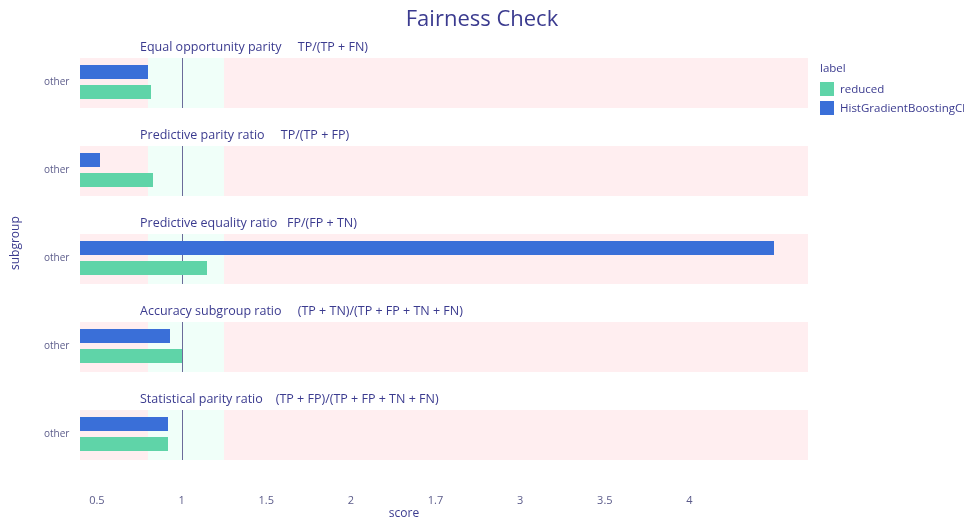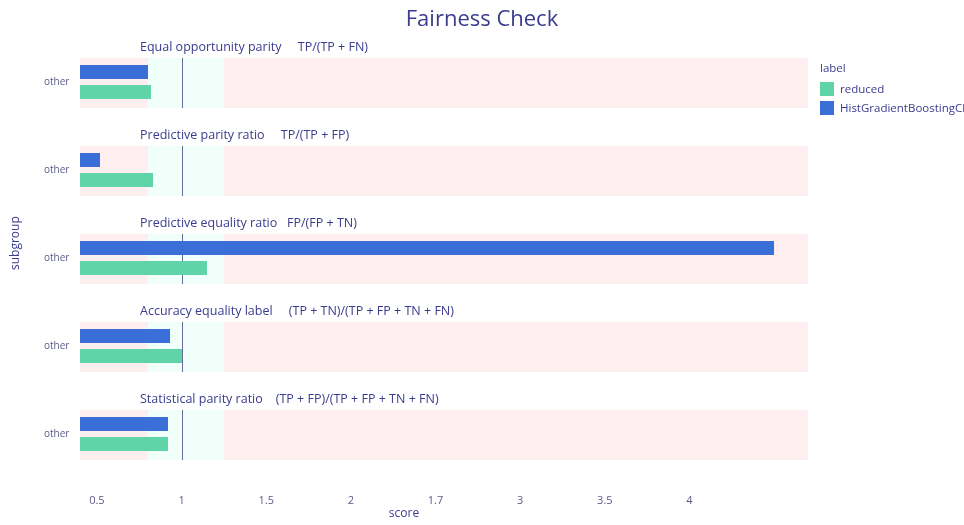--- a/index.html
+++ b/index.html
@@ -162,21 +162,21 @@
       <div class="panel-title">Predictive equality ratio   FP/(FP + TN)</div>
       <div class="panel-body">
         <div class="fair-band" style="left: 67.7209px; width: 76.186px;"></div>
         <div class="ref-line" style="left: 101.581px;"></div>
         <div class="bar blue" style="left: 0px; width: 694.14px;"></div>
         <div class="bar teal" style="left: 0px; width: 126.977px;"></div>
       </div>
       <div class="ycat">other</div>
     </div>
     <div class="panel" style="top: 264px;">
-      <div class="panel-title">Accuracy equality label     (TP + TN)/(TP + FP + TN + FN)</div>
+      <div class="panel-title">Accuracy subgroup ratio     (TP + TN)/(TP + FP + TN + FN)</div>
       <div class="panel-body">
         <div class="fair-band" style="left: 67.7209px; width: 76.186px;"></div>
         <div class="ref-line" style="left: 101.581px;"></div>
         <div class="bar blue" style="left: 0px; width: 89.7302px;"></div>
         <div class="bar teal" style="left: 0px; width: 101.581px;"></div>
       </div>
       <div class="ycat">other</div>
     </div>
     <div class="panel" style="top: 352px; text-align: right;">
       <div class="panel-title">Statistical parity ratio    (TP + FP)/(TP + FP + TN + FN)</div>

